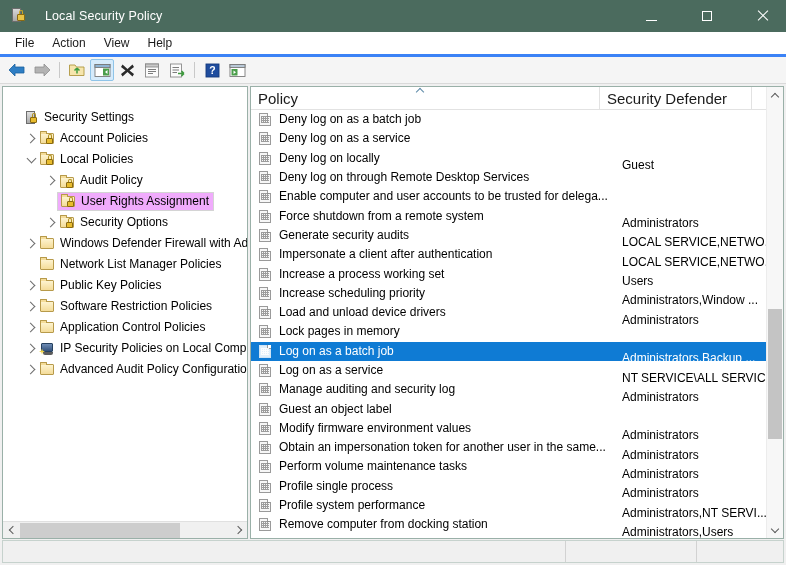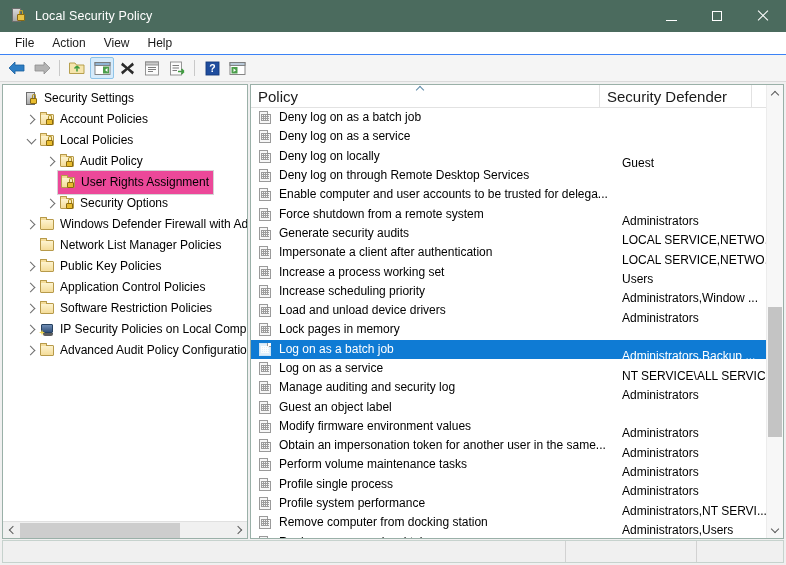--- a/index.html
+++ b/index.html
@@ -25,20 +25,21 @@
   }
 
   
   .titlebar {
     height: 32px;
     background: #4b6b5e;
     display: flex;
     align-items: center;
     flex: 0 0 32px;
     position: relative;
+    gap: 10px;
   }
   .titlebar-icon {
     width: 16px;
     height: 16px;
     margin-left: 10px;
     margin-right: 9px;
     position: relative;
     flex: 0 0 16px;
   }
   .tb-doc {
@@ -104,21 +105,21 @@
   .cap-close::after  { transform: rotate(-45deg); }
 
   
   .menubar {
     height: 22px;
     flex: 0 0 22px;
     background: #ffffff;
     display: flex;
     align-items: center;
     padding-left: 6px;
-    border-bottom: 1px solid #3b82f6;
+    border-bottom: 3px solid #3b82f6;
   }
   .menu-item {
     padding: 2px 9px;
     font-size: 12px;
     color: #1a1a1a;
     line-height: 15px;
     cursor: default;
   }
 
   
@@ -170,40 +171,40 @@
     box-sizing: border-box;
     display: flex;
     flex-direction: column;
     overflow: hidden;
     position: relative;
   }
   .tree-scroll {
     flex: 1 1 auto;
     overflow: hidden;
     position: relative;
-    padding-top: 3px;
+    padding-top: 20px;
   }
   .tree-row {
     height: 21px;
     display: flex;
     align-items: center;
     white-space: nowrap;
     font-size: 12px;
     color: #000;
     position: relative;
     cursor: default;
   }
   .tree-row .label { line-height: 21px; }
   .tree-row.selected .labelbox {
-    background: #ec4899;
+    background: #f0abfc;
     border: 1px solid #d4d4d4;
     box-sizing: border-box;
     padding: 0 4px 0 2px;
     margin-left: -2px;
-    height: 25px;
+    height: 19px;
     display: flex;
     align-items: center;
   }
   .twisty {
     width: 16px; height: 21px;
     flex: 0 0 16px;
     display: flex; align-items: center; justify-content: center;
   }
   .chev {
     width: 6px; height: 6px;
@@ -672,21 +673,21 @@
               <div class="chev open"></div>
             </div>
           <div class="ticon">
             <div class="fold"></div>
               <div class="lk-shk"></div>
               <div class="lk-body"></div>
           </div>
           <span class="label">Local Policies</span>
         </div>
 
-        <div class="tree-row" style="padding-left:40px;">
+        <div class="tree-row" style="padding-left:40px;align-items:flex-end;">
           <div class="twisty">
               <div class="chev"></div>
             </div>
           <div class="ticon">
             <div class="fold"></div>
               <div class="lk-shk"></div>
               <div class="lk-body"></div>
           </div>
           <span class="label">Audit Policy</span>
         </div>
@@ -743,31 +744,31 @@
           <span class="label">Public Key Policies</span>
         </div>
 
         <div class="tree-row" style="padding-left:20px;">
           <div class="twisty">
               <div class="chev"></div>
             </div>
           <div class="ticon">
               <div class="fold-plain"></div>
             </div>
-          <span class="label">Application Control Policies</span>
+          <span class="label">Software Restriction Policies</span>
         </div>
 
         <div class="tree-row" style="padding-left:20px;">
           <div class="twisty">
               <div class="chev"></div>
             </div>
           <div class="ticon">
               <div class="fold-plain"></div>
             </div>
-          <span class="label">Software Restriction Policies</span>
+          <span class="label">Application Control Policies</span>
         </div>
 
         <div class="tree-row" style="padding-left:20px;">
           <div class="twisty">
               <div class="chev"></div>
             </div>
           <div class="ticon">
             <div class="comp-mon"></div>
               <div class="comp-base"></div>
               <div class="comp-spark"></div>

